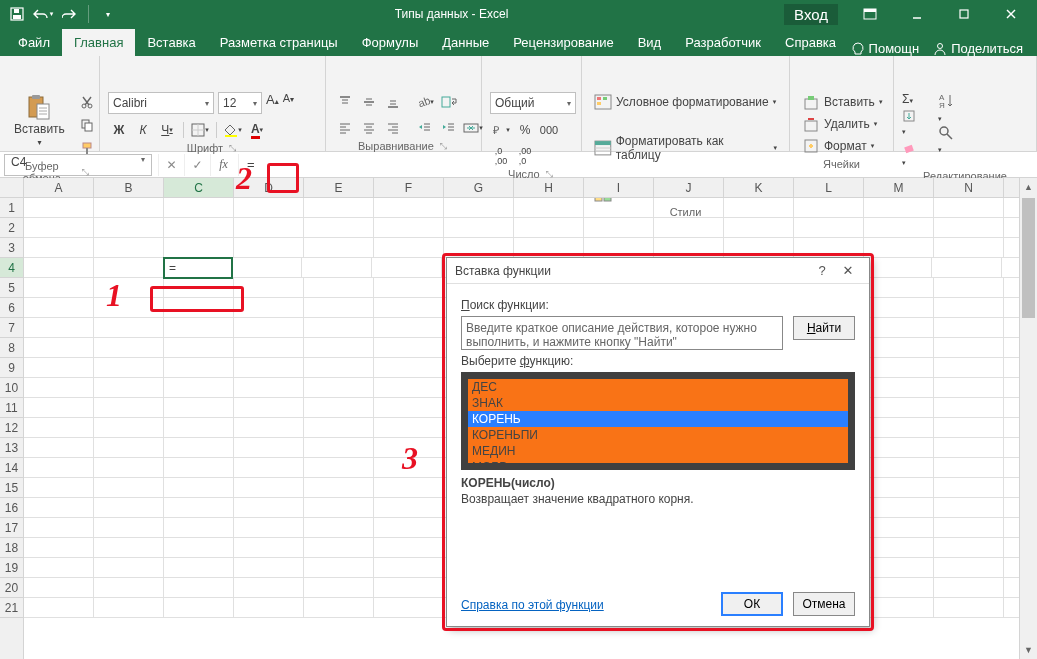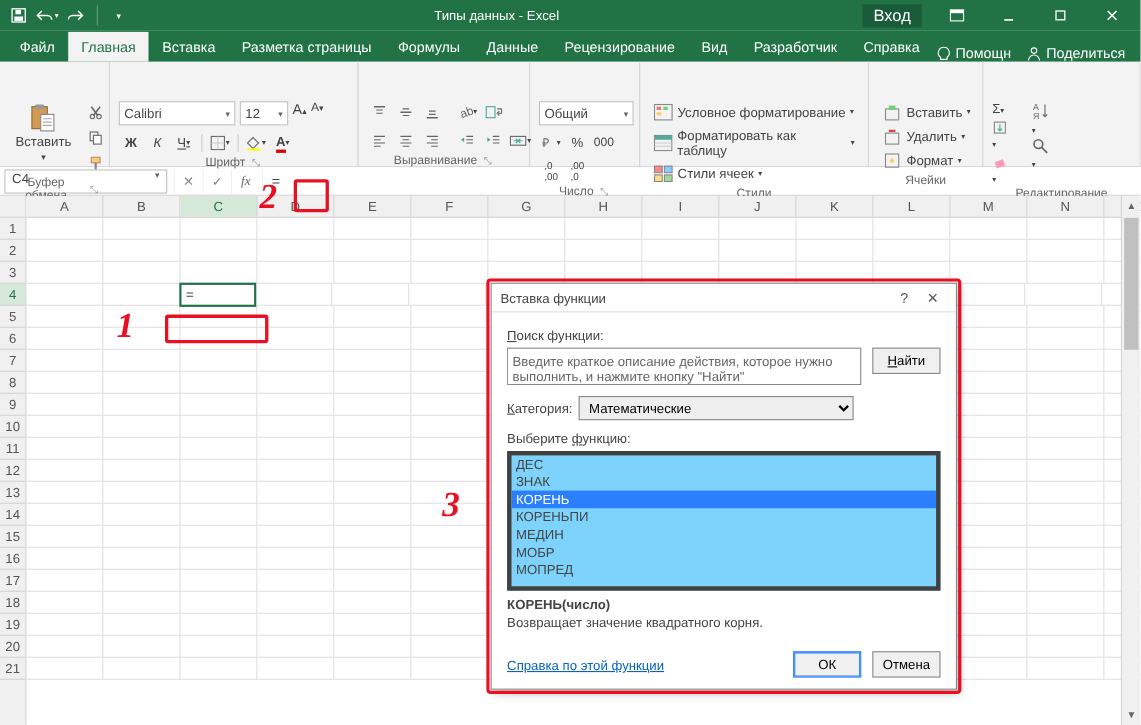--- a/index.html
+++ b/index.html
@@ -75,21 +75,21 @@
 .dlg-title { height: 26px; display: flex; align-items: center; padding: 0 8px; border-bottom: 1px solid #e0e0e0; }
 .dlg-title .spacer { flex: 1; }
 .dlg-title .dlgbtn { width: 26px; height: 22px; display: flex; align-items: center; justify-content: center; cursor: pointer; color: #555; font-size: 13px; }
 .dlg-body { padding: 10px 14px; }
 .dlg-label { margin: 4px 0; }
 .dlg-search { display: flex; gap: 10px; align-items: flex-start; }
 .dlg-search textarea { flex: 1; height: 34px; border: 1px solid #888; padding: 4px; font-size: 12px; font-family: inherit; resize: none; color: #666; }
 .dlg-search button, .dlg-foot button { height: 24px; width: 62px; border: 1px solid #888; background: #f0f0f0; cursor: pointer; font-size: 12px; }
 .dlg-cat { display: flex; align-items: center; gap: 6px; margin: 10px 0; }
 .dlg-cat select { flex: 1; height: 22px; border: 1px solid #888; font-size: 12px; padding: 0 4px; max-width: 250px; }
-.dlg-list { border: 4px solid #404040; height: 127px; overflow-y: scroll; background: #7dd3fc; }
+.dlg-list { border: 7px solid #404040; height: 98px; overflow-y: scroll; background: #f97316; }
 .dlg-list .item { padding: 1px 4px; cursor: pointer; font-size: 12px; }
 .dlg-list .item.sel { background: #2a7fff; color: #fff; }
 .dlg-syntax { font-weight: bold; margin: 6px 0 2px; }
 .dlg-desc { color: #444; margin-bottom: 32px; }
 .dlg-link { color: #0563c1; text-decoration: underline; cursor: pointer; position: absolute; left: 14px; bottom: 14px; }
 .dlg-foot { position: absolute; right: 14px; bottom: 10px; display: flex; gap: 10px; }
 .dlg-foot button.primary { border: 1px solid #2a7fff; box-shadow: inset 0 0 0 1px #2a7fff; }
 
 svg { display: block; }
 </style>
@@ -380,21 +380,21 @@
         <div class="ib" style="font-size:9px;">,00<br>,0</div>
       </div>
     </div>
     <div class="group-label">
         <span>Число</span>
         <span class="launcher">⤡</span>
       </div>
   </div>
 
   <div class="group" style="width:208px;">
-    <div class="group-body" style="flex-direction:column;gap:2px;">
+    <div class="group-body" style="flex-direction:column;gap:20px;">
       <div class="stylebtn">
           <svg class="sicon" viewBox="0 0 18 16">
             <rect x="1" y="1" width="16" height="14" fill="none" stroke="#888"></rect>
             <rect x="3" y="3" width="4" height="3" fill="#e77"></rect>
             <rect x="9" y="3" width="4" height="3" fill="#7c7"></rect>
             <rect x="3" y="8" width="4" height="3" fill="#fc6"></rect>
           </svg>
           <span>Условное форматирование</span>
           <span style="font-size:7px;">▾</span>
         </div>
@@ -922,26 +922,20 @@
     <span class="spacer"></span>
     <div class="dlgbtn">?</div>
     <div class="dlgbtn">✕</div>
   </div>
   <div class="dlg-body">
     <div class="dlg-label"><span style="text-decoration:underline;">П</span><span id="searchLblRest">оиск функции:</span></div>
     <div class="dlg-search">
       <textarea placeholder="Введите краткое описание действия, которое нужно выполнить, и нажмите кнопку &quot;Найти&quot;" style="">Введите краткое описание действия, которое нужно выполнить, и нажмите кнопку "Найти"</textarea>
       <button><span style="text-decoration:underline;">Н</span><span id="findRest">айти</span></button>
     </div>
-    <div class="dlg-cat">
-      <span><span style="text-decoration:underline;">К</span><span id="catLblRest">атегория:</span></span>
-      <select>
-        <option>Математические</option>
-      </select>
-    </div>
     <div class="dlg-label">Выберите <span style="text-decoration:underline;">ф</span>ункцию:</div>
     <div class="dlg-list" id="funclist">
         <div class="item">ДЕС</div>
         <div class="item">ЗНАК</div>
         <div class="item sel">КОРЕНЬ</div>
         <div class="item">КОРЕНЬПИ</div>
         <div class="item">МЕДИН</div>
         <div class="item">МОБР</div>
         <div class="item">МОПРЕД</div>
       </div>

